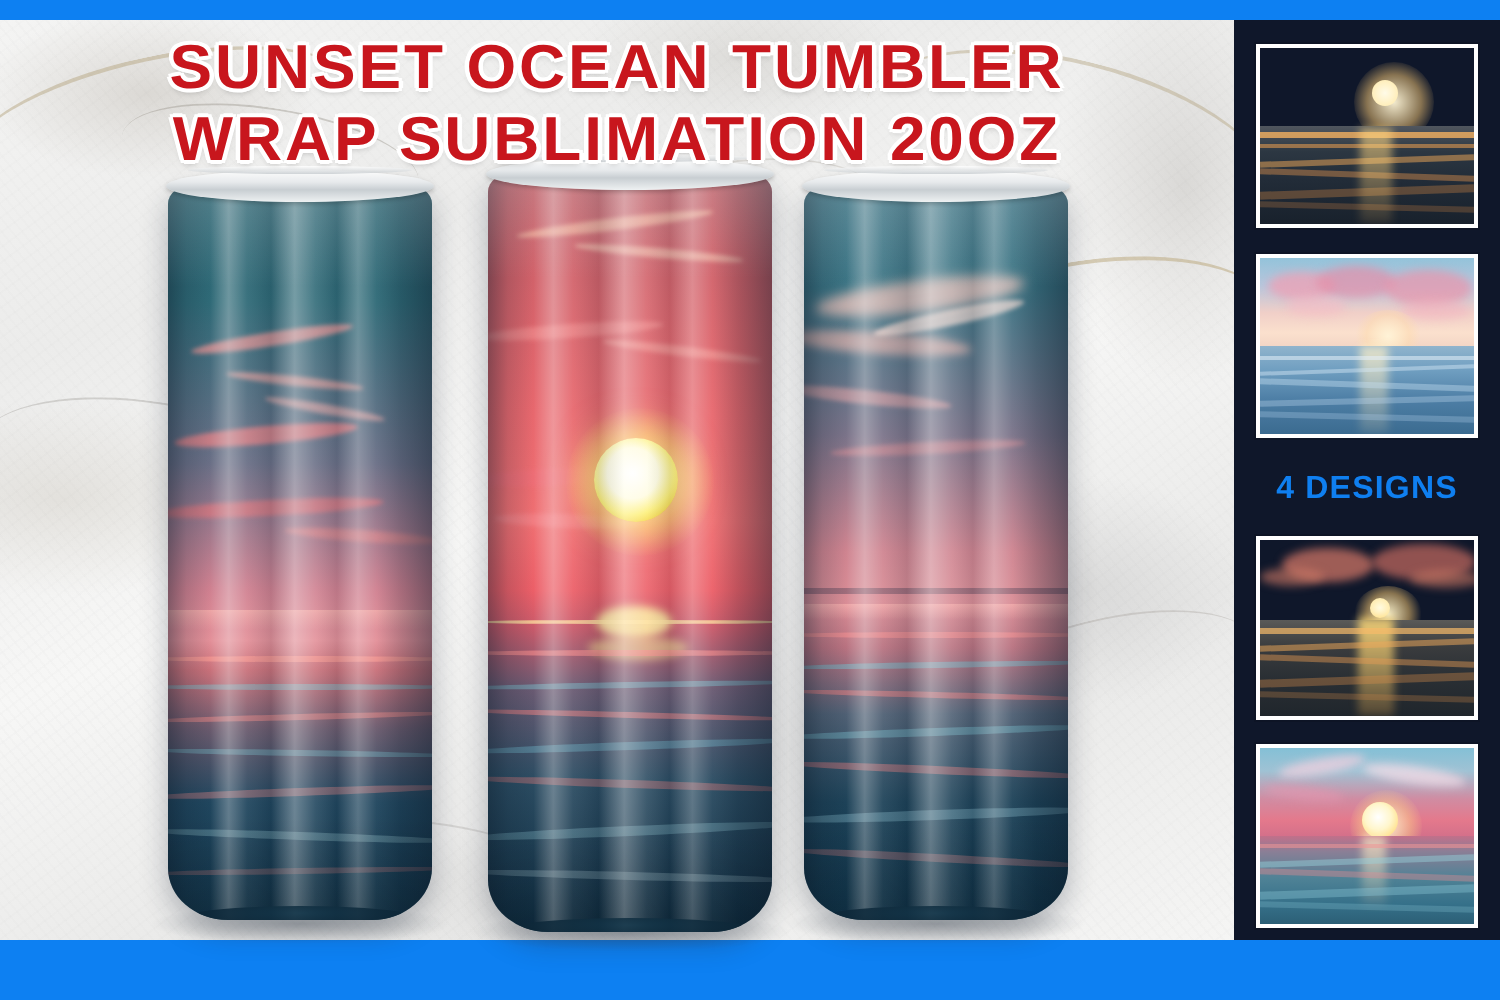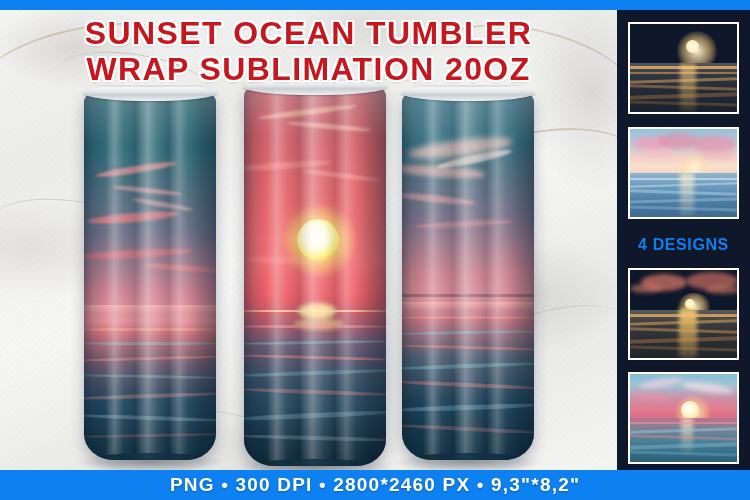--- a/index.html
+++ b/index.html
@@ -302,17 +302,14 @@
            background:linear-gradient(180deg,#c1708a 0%,#8a7f96 18%,#4f8296 48%,#357089 78%,#2c5f76 100%);"></div>
       <div class="col" style="left:48%;top:50%;width:12px;bottom:10%;background:linear-gradient(180deg,rgba(255,240,200,.70),rgba(255,200,170,.08));filter:blur(2px);"></div>
       <div class="ripple" style="top:55%;height:2px;background:rgba(240,150,150,.55);"></div>
       <div class="ripple" style="top:62%;height:3px;background:rgba(150,210,220,.45);transform:rotate(-2deg);"></div>
       <div class="ripple" style="top:71%;height:3px;background:rgba(235,140,145,.38);transform:rotate(2deg);"></div>
       <div class="ripple" style="top:80%;height:4px;background:rgba(140,200,215,.38);transform:rotate(-2deg);"></div>
       <div class="ripple" style="top:89%;height:3px;background:rgba(130,190,205,.30);transform:rotate(1.5deg);"></div>
     </div>
   </div>
 
-  <div class="bottombar">
-    <span class="bottomtext">PNG • 300 DPI • 2800*2460 PX • 9,3"*8,2"</span>
-  </div>
 
 </div>
 
 </body></html>

